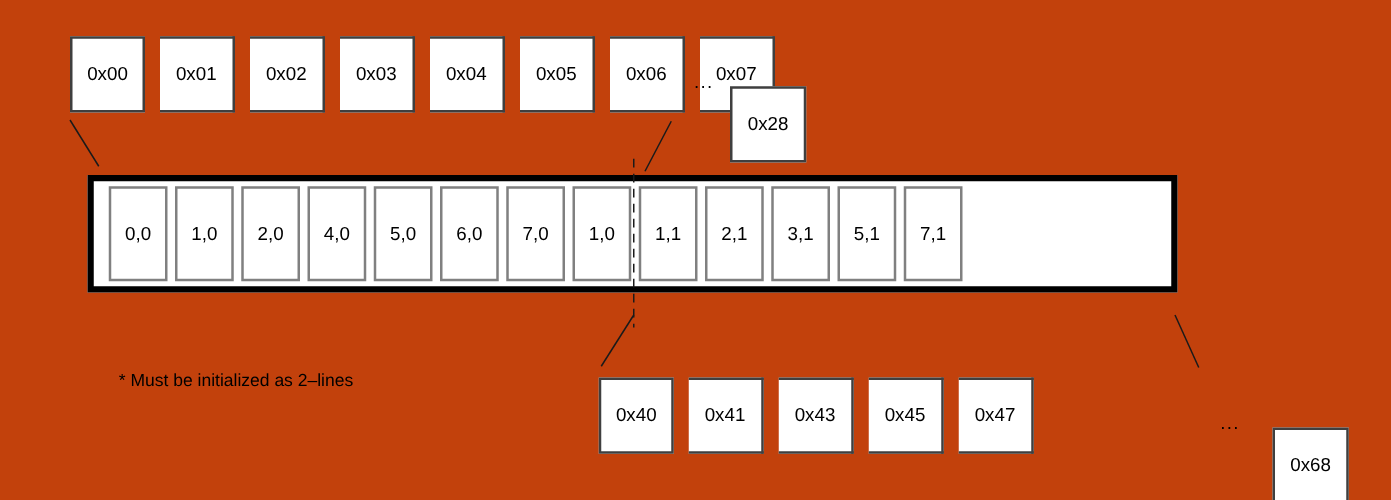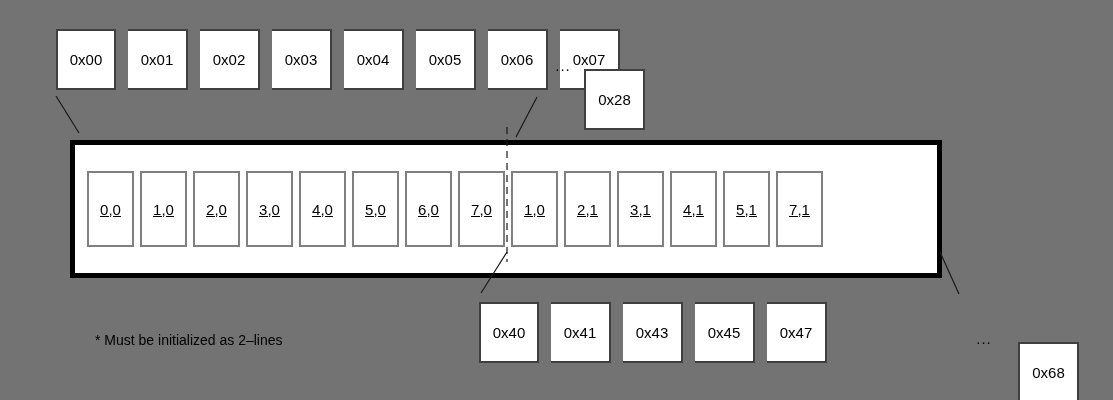--- a/index.html
+++ b/index.html
@@ -4,21 +4,21 @@
 <style>
   html, body {
     margin: 0;
     padding: 0;
     background: #ffffff;
   }
   .canvas {
     position: relative;
     width: 1113px;
     height: 400px;
-    background: #737373;
+    background: #c2410c;
     font-family: "Liberation Sans", "DejaVu Sans", sans-serif;
     color: #000000;
     overflow: hidden;
   }
   
   .mem-row {
     position: absolute;
     display: flex;
   }
   .addr-cell {
@@ -47,48 +47,46 @@
     position: absolute;
     font-size: 15px;
     letter-spacing: 1px;
   }
   
   .buffer-frame {
     position: absolute;
     left: 70px;
     top: 140px;
     width: 872px;
-    height: 138px;
+    height: 94px;
     box-sizing: border-box;
     border: 5px solid #000000;
     background: #ffffff;
     display: flex;
     align-items: center;
     gap: 6px;
     padding-left: 12px;
-    text-decoration: underline;
   }
   .buf-cell {
     box-sizing: border-box;
     width: 47px;
     height: 76px;
     border: 2px solid #808080;
     background: #ffffff;
     display: flex;
     align-items: center;
     justify-content: center;
     font-size: 15px;
     flex: none;
   }
   .footnote {
     position: absolute;
     left: 95px;
     top: 296px;
     font-size: 14px;
-    margin-top: 36px;
   }
   .overlay {
     position: absolute;
     left: 0;
     top: 0;
     pointer-events: none;
   }
 </style>
 </head>
 <body>
@@ -105,29 +103,28 @@
     <div class="addr-cell">0x06</div>
     <div class="addr-cell">0x07</div>
   </div>
   <span class="ellipsis" style="left:548px; top:57px; width:30px; text-align:center;">...</span>
   <div class="addr-cell single" style="left:584px; top:29px;">0x28</div>
 
   <div class="buffer-frame">
     <div class="buf-cell">0,0</div>
     <div class="buf-cell">1,0</div>
     <div class="buf-cell">2,0</div>
-    <div class="buf-cell">3,0</div>
     <div class="buf-cell">4,0</div>
     <div class="buf-cell">5,0</div>
     <div class="buf-cell">6,0</div>
     <div class="buf-cell">7,0</div>
     <div class="buf-cell">1,0</div>
+    <div class="buf-cell">1,1</div>
     <div class="buf-cell">2,1</div>
     <div class="buf-cell">3,1</div>
-    <div class="buf-cell">4,1</div>
     <div class="buf-cell">5,1</div>
     <div class="buf-cell">7,1</div>
   </div>
 
   <div class="footnote">* Must be initialized as 2–lines</div>
 
   <div class="mem-row" style="left:479px; top:302px;">
     <div class="addr-cell">0x40</div>
     <div class="addr-cell">0x41</div>
     <div class="addr-cell">0x43</div>

